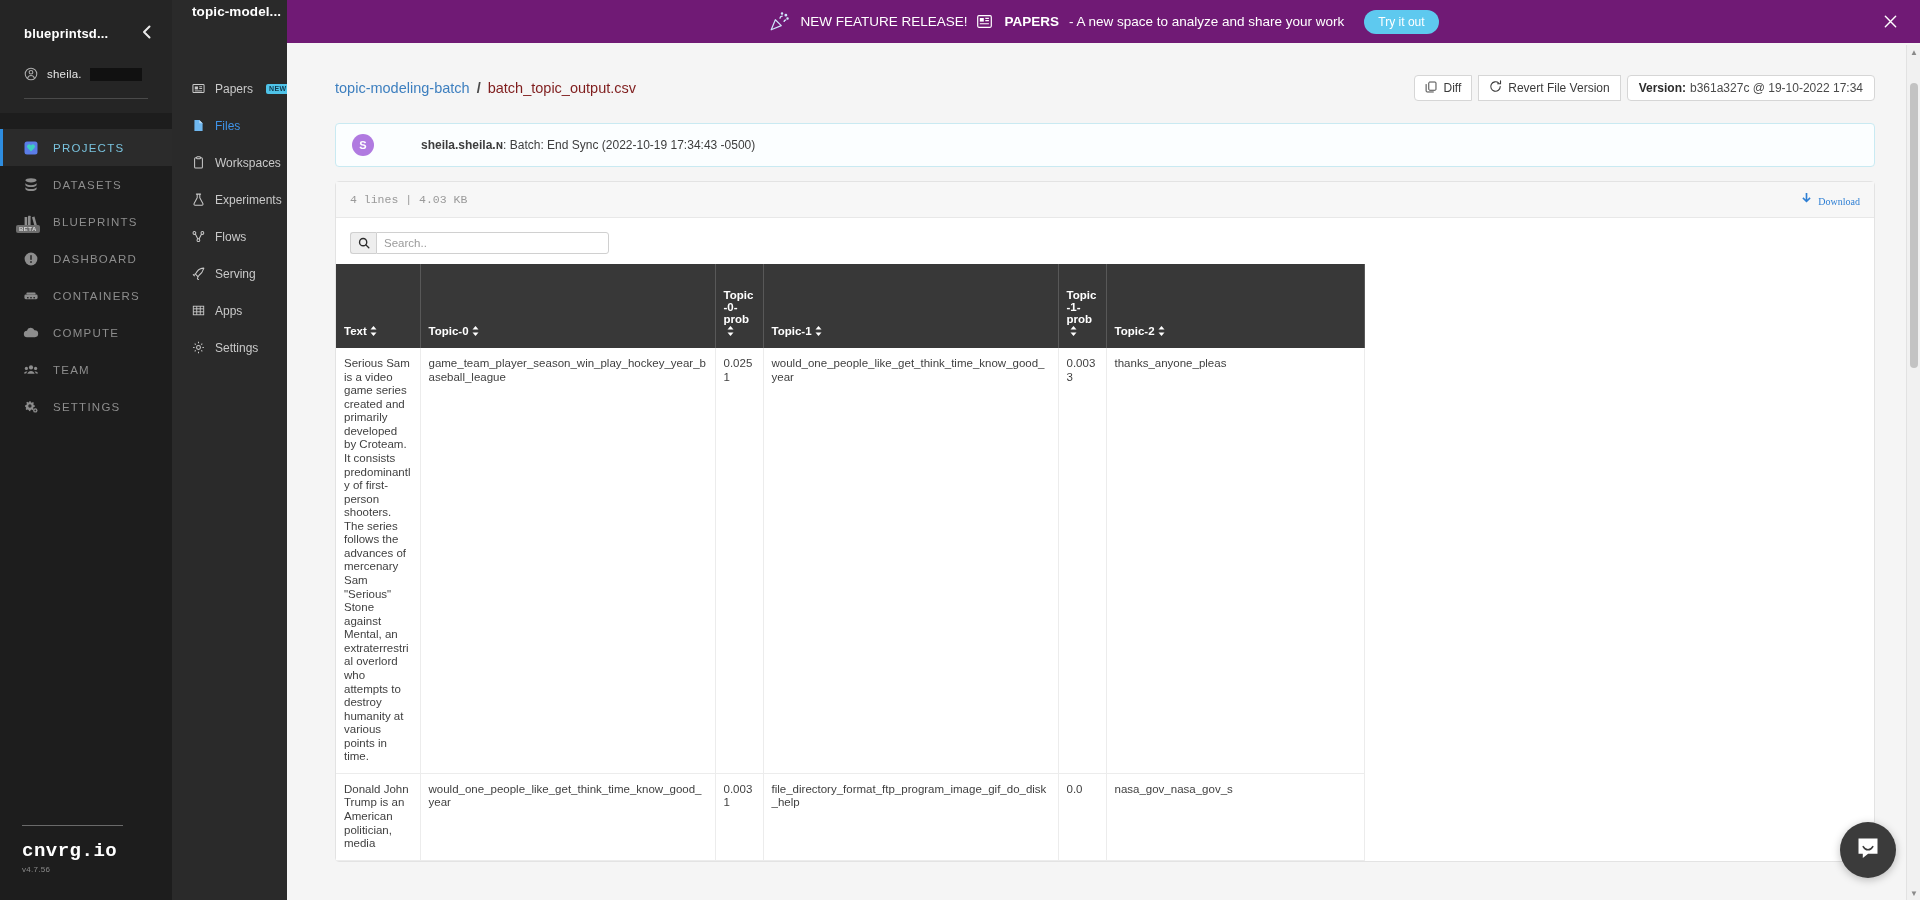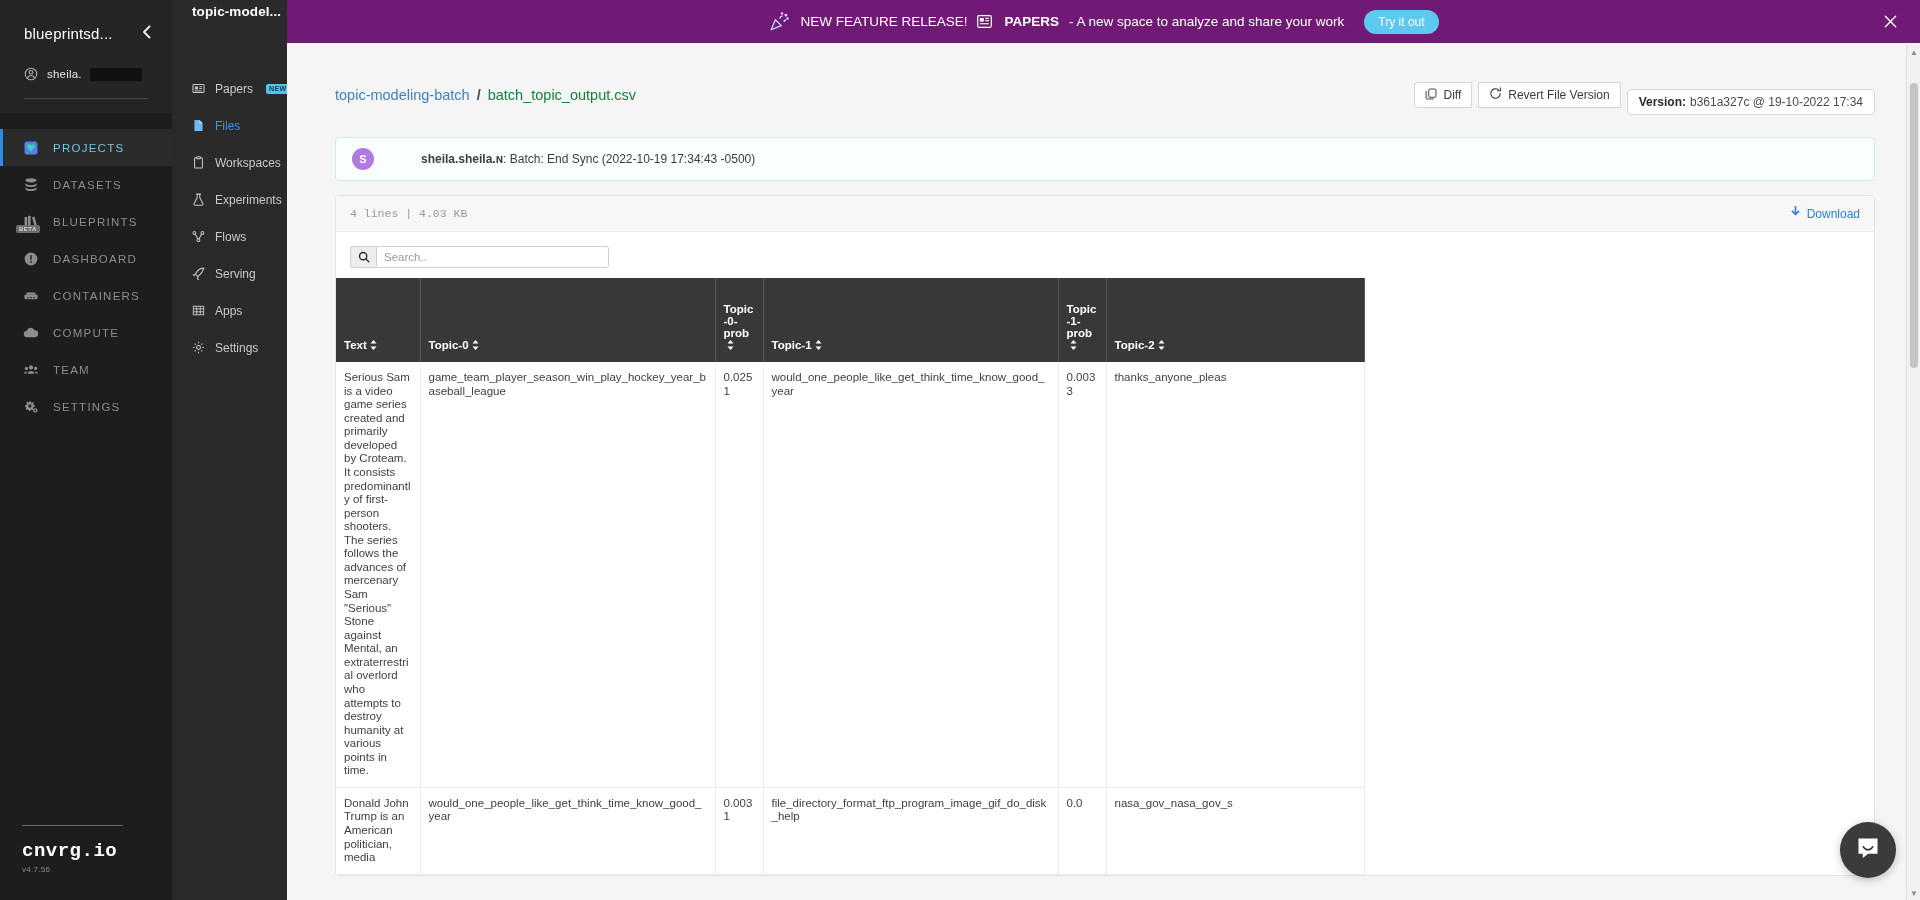--- a/index.html
+++ b/index.html
@@ -20,21 +20,21 @@
     flex: 0 0 172px;
     position: relative;
     display: flex; flex-direction: column;
   }
   .rail-top { padding: 18px 0 0 0; background:#252525; }
   .rail-brand {
     display: flex; align-items: center; justify-content: space-between;
     padding: 0 20px 0 24px; height: 30px;
   }
   .rail-brand-name {
-    color: #ffffff; font-size: 15px; font-weight: 400; letter-spacing: .2px;
+    color: #ffffff; font-size: 13px; font-weight: 700; letter-spacing: .2px;
   }
   .rail-collapse {
     color:#e8e8e8; font-size:17px; line-height:1; cursor:pointer;
     font-weight:700;
   }
   .rail-user {
     display:flex; align-items:center; gap:9px;
     padding: 14px 24px 0 24px; height: 38px;
   }
   .rail-user-icon { width:14px;height:14px; flex:0 0 14px; opacity:.8; }
@@ -113,34 +113,33 @@
 
   .content{
     position:absolute; top:45px; left:0; right:0; bottom:0;
     overflow:hidden;
   }
   .page{ padding: 30px 45px 0 48px; }
 
   .crumbrow{ display:flex; align-items:center; justify-content:space-between; }
   .crumb{ font-size:14.5px; color:#3d7fbf; }
   .crumb .sep{ color:#4a4a4a; font-weight:700; margin:0 3px;}
-  .crumb .file{ color:#15803d;margin-top:12px; }
+  .crumb .file{ color:#7f1d1d;margin-top:12px; }
   .toolbar{ display:flex; align-items:center; }
   .tbtn{
     background:#fff; border:1px solid #d6d6d6; height:26px;
     display:flex; align-items:center; gap:6px; padding:0 10px;
     font-size:12px; color:#3b3b3b; cursor:pointer; font-family:inherit;
   }
   .tbtn:first-child{ border-radius:4px 0 0 4px; }
   .tbtn + .tbtn{ margin-left:6px; }
   .ver-box{
     background:#fff; border:1px solid #d6d6d6; border-radius:4px; height:26px;
     display:flex; align-items:center; padding:0 11px; font-size:12px; color:#4a4a4a;
     margin-left:6px;
-    margin-top:14px;
   }
   .ver-box b{ color:#2b2b2b; margin-right:4px; font-weight:700;}
 
   .commit{
     margin-top:22px; background:#fbfeff; border:1px solid #c9eaf2;
     border-radius:4px; height:44px; display:flex; align-items:center; padding:0 16px; gap:11px;
   }
   .avatar{
     width:22px;height:22px;border-radius:50%;background:#b07ae0;color:#fff;
     display:flex;align-items:center;justify-content:center;font-size:11px;font-weight:700;
@@ -149,22 +148,22 @@
   .commit-text b{ font-weight:700;margin-left:36px; }
 
   .filebox{
     margin-top:14px; background:#fff; border:1px solid #e3e3e3; border-radius:4px;
   }
   .filebar{
     height:36px; background:#f7f7f7; border-bottom:1px solid #e8e8e8;
     display:flex; align-items:center; justify-content:space-between; padding:0 14px;
   }
   .filemeta{ font-size:11.5px; color:#9a9a9a; font-family:"Liberation Mono", monospace;}
-  .dl{ color:#2e7fd4; font-size:12px; display:flex; align-items:center; gap:6px; cursor:pointer;
-       font-family:Liberation Sans, sans-serif;}
+  .dl{ color:#2e7fd4; font-size:10px; display:flex; align-items:flex-end; gap:6px; cursor:pointer;
+       font-family:Liberation Serif, serif;}
 
   .searchrow{ padding:14px 14px 10px 14px; display:flex; }
   .searchgrp{ display:flex; height:22px; }
   .search-ico{
     width:26px; border:1px solid #d0d0d0; border-right:none; border-radius:3px 0 0 3px;
     background:#eeeeee; display:flex; align-items:center; justify-content:center;
   }
   .search-in{
     width:233px; border:1px solid #d0d0d0; border-radius:0 3px 3px 0; outline:none;
     font-size:11.5px; padding:0 7px; color:#333; font-family:inherit; background:#fff;

